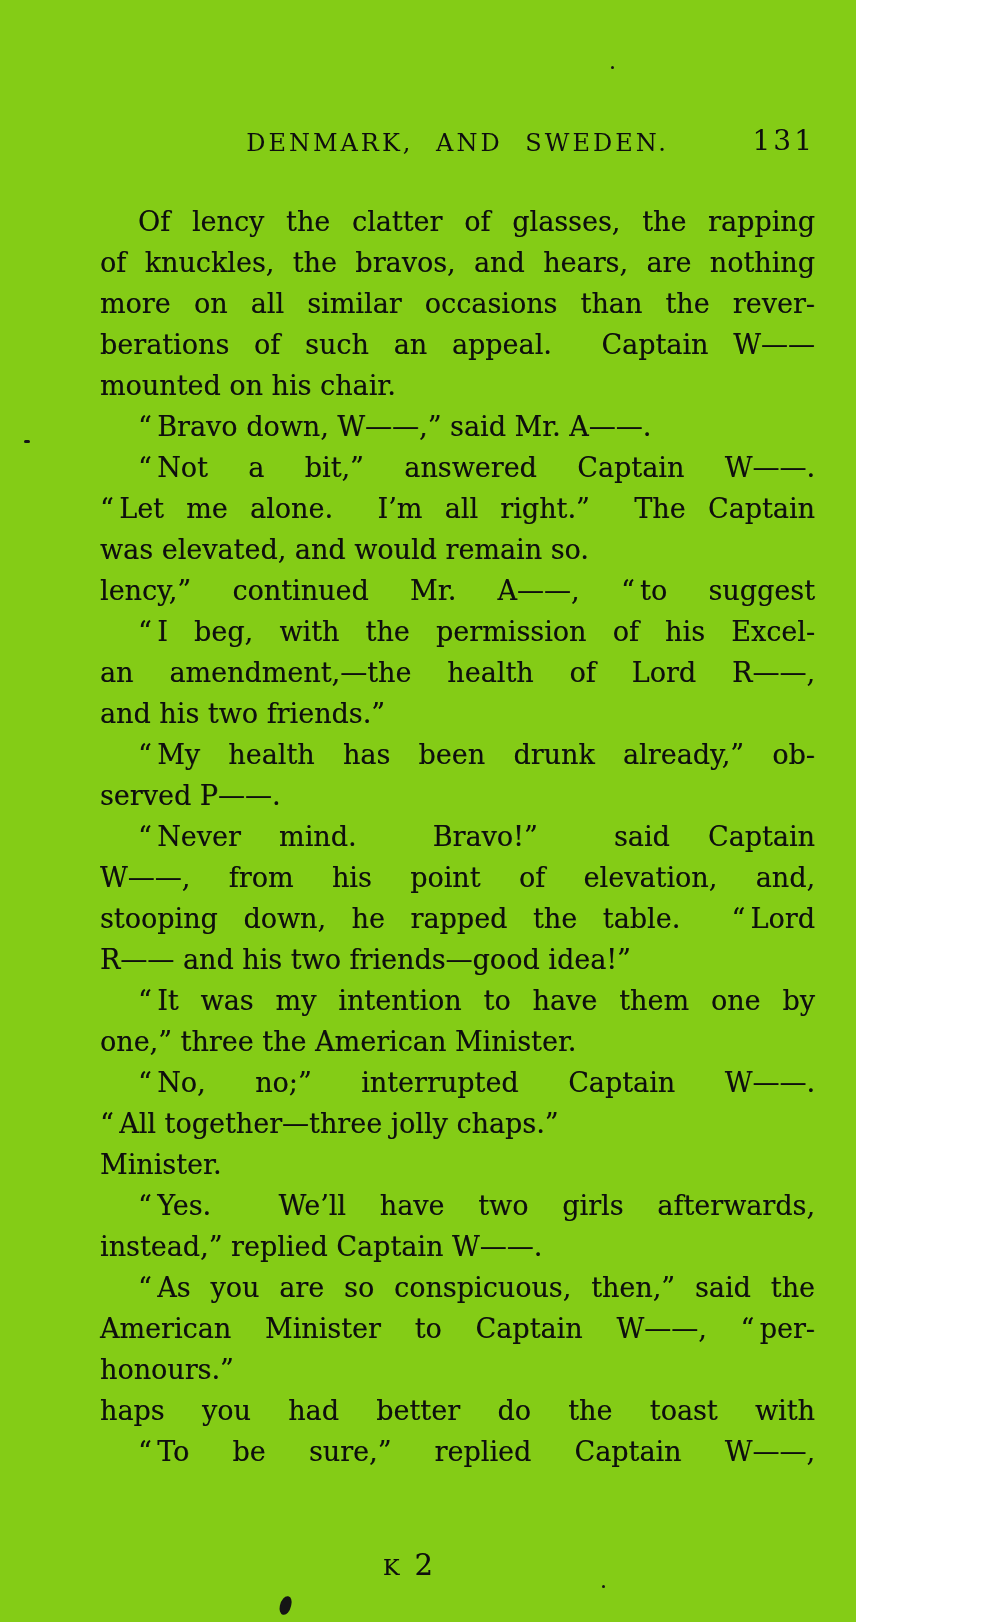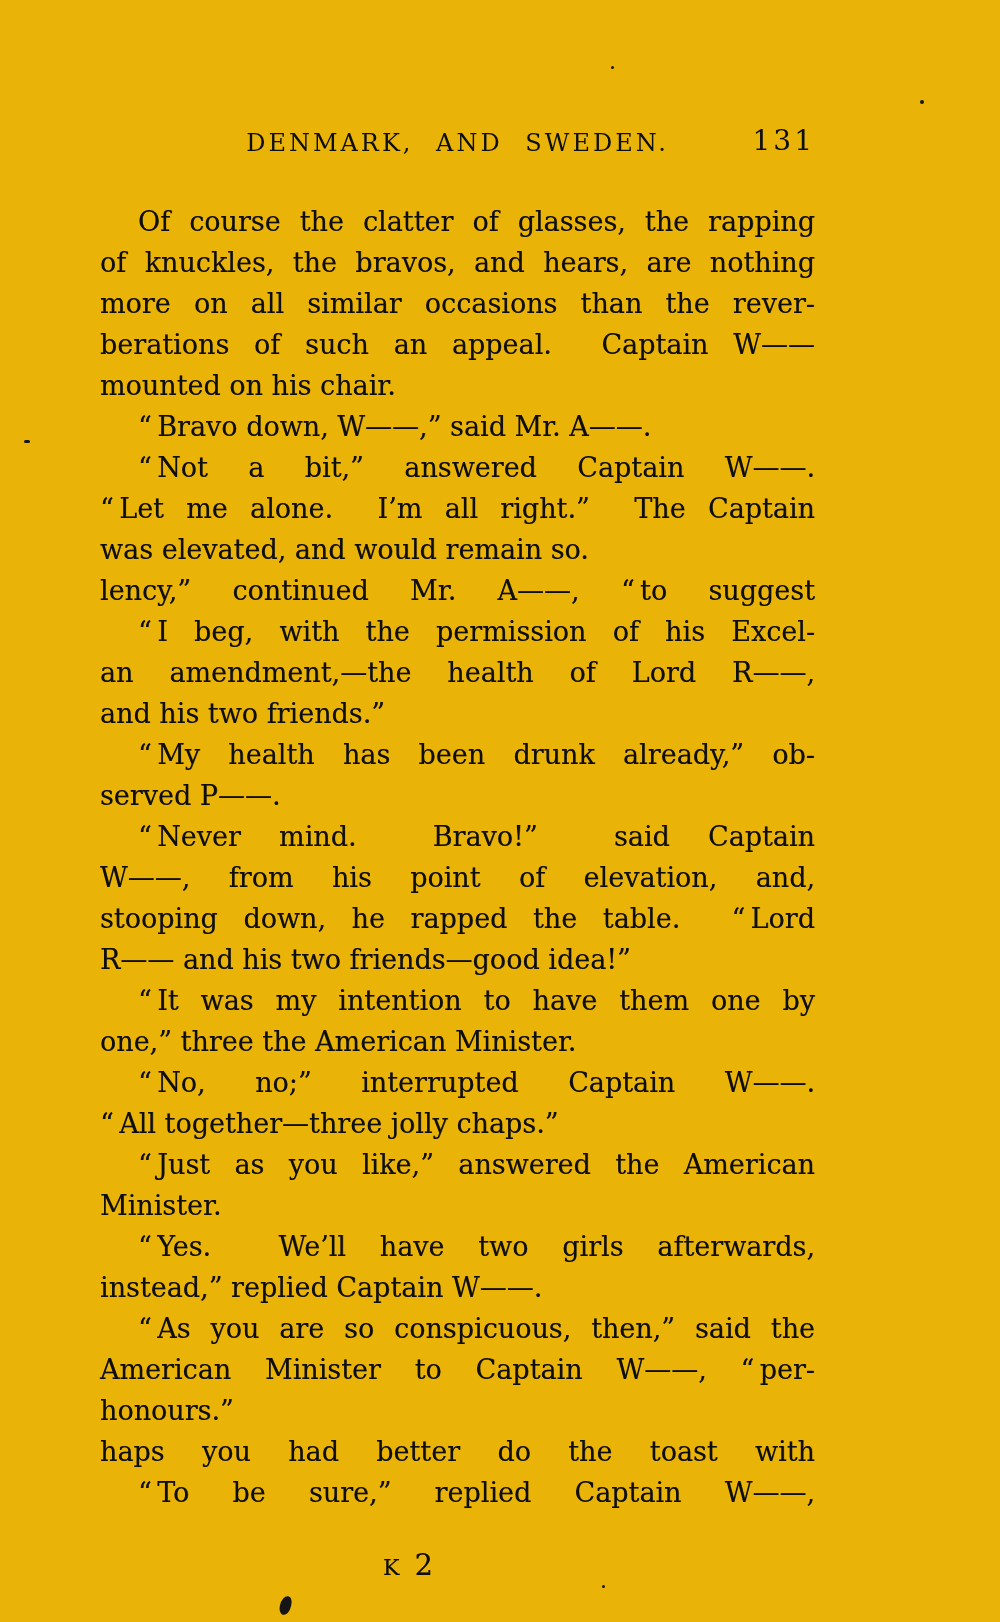--- a/index.html
+++ b/index.html
@@ -1,20 +1,20 @@
 <!DOCTYPE html>
 <html><head>
 <meta charset="utf-8">
 <style>
   html, body { margin: 0; padding: 0; background: #ffffff; }
   .page {
     position: relative;
-    width: 1000px;
+    width: 856px;
     height: 1622px;
-    background: #eab308;
+    background: #84cc16;
     font-family: "DejaVu Serif", serif;
     color: #0e0e0e;
     overflow: hidden;
   }
   .running-head {
     position: absolute;
     top: 129px;
     left: 100px;
     width: 715px;
     text-align: center;
@@ -71,21 +71,21 @@
 </style>
 </head>
 <body>
 
 <div class="page">
   <div class="running-head">DENMARK, AND SWEDEN.</div>
   <div class="page-number">131</div>
 
   <div class="text-body">
       <div class="paragraph">
-        <div class="line indent justify"><span class="roman">Of course the clatter of glasses, the rapping</span></div>
+        <div class="line indent justify"><span class="roman">Of lency the clatter of glasses, the rapping</span></div>
         <div class="line justify"><span class="roman">of knuckles, the bravos, and hears, are nothing</span></div>
         <div class="line justify"><span class="roman">more on all similar occasions than the rever-</span></div>
         <div class="line justify"><span class="roman">berations of such an appeal.  Captain W——</span></div>
         <div class="line"><span class="roman">mounted on his chair.</span></div>
       </div>
       <div class="paragraph">
         <div class="line indent"><span class="roman">“ Bravo down, W——,” said Mr. A——.</span></div>
       </div>
       <div class="paragraph">
         <div class="line indent justify"><span class="roman">“ Not a bit,” answered Captain W——.</span></div>
@@ -110,21 +110,20 @@
       </div>
       <div class="paragraph">
         <div class="line indent justify"><span class="roman">“ It was my intention to have them one by</span></div>
         <div class="line"><span class="roman">one,” three the American Minister.</span></div>
       </div>
       <div class="paragraph">
         <div class="line indent justify"><span class="roman">“ No, no;” interrupted Captain W——.</span></div>
         <div class="line"><span class="roman">“ All together—three jolly chaps.”</span></div>
       </div>
       <div class="paragraph">
-        <div class="line indent justify"><span class="roman">“ Just as you like,” answered the American</span></div>
         <div class="line"><span class="roman">Minister.</span></div>
       </div>
       <div class="paragraph">
         <div class="line indent justify"><span class="roman">“ Yes.  We’ll have two girls afterwards,</span></div>
         <div class="line"><span class="roman">instead,” replied Captain W——.</span></div>
       </div>
       <div class="paragraph">
         <div class="line indent justify"><span class="roman">“ As you are so conspicuous, then,” said the</span></div>
         <div class="line justify"><span class="roman">American Minister to Captain W——, “ per-</span></div>
         <div class="line"><span class="roman">honours.”</span></div>

